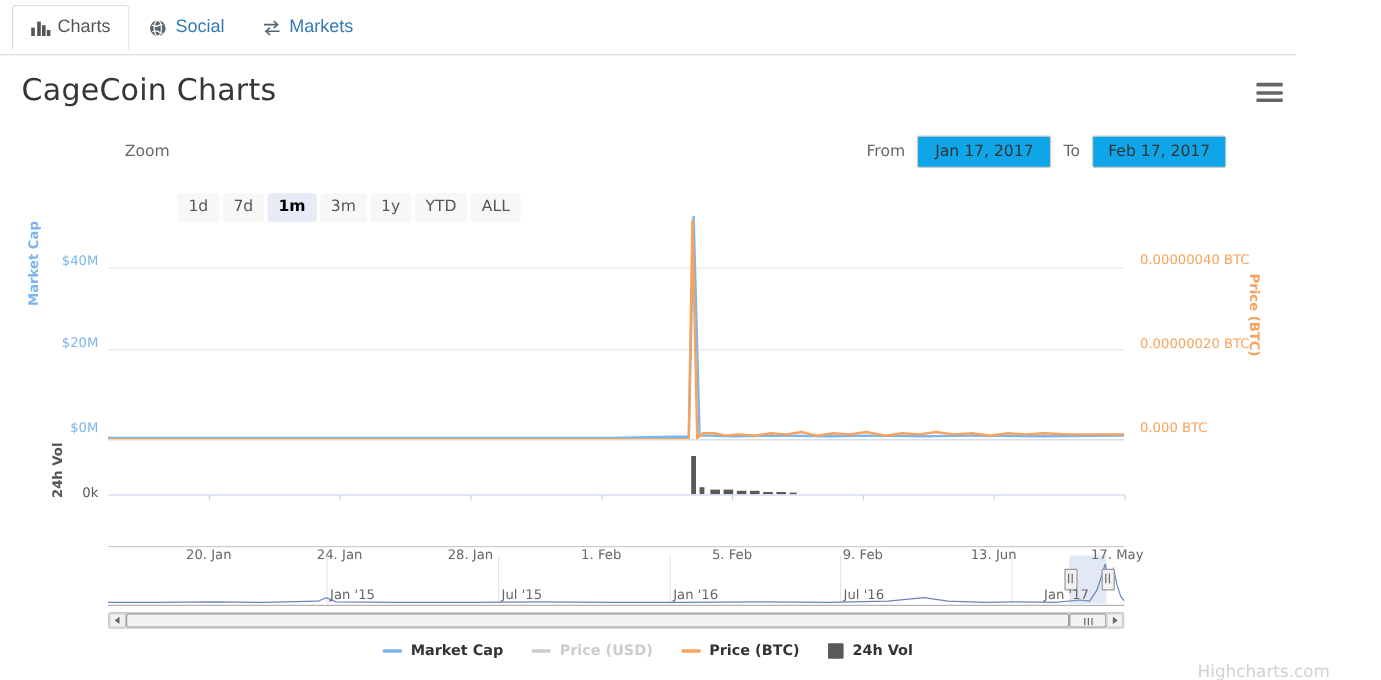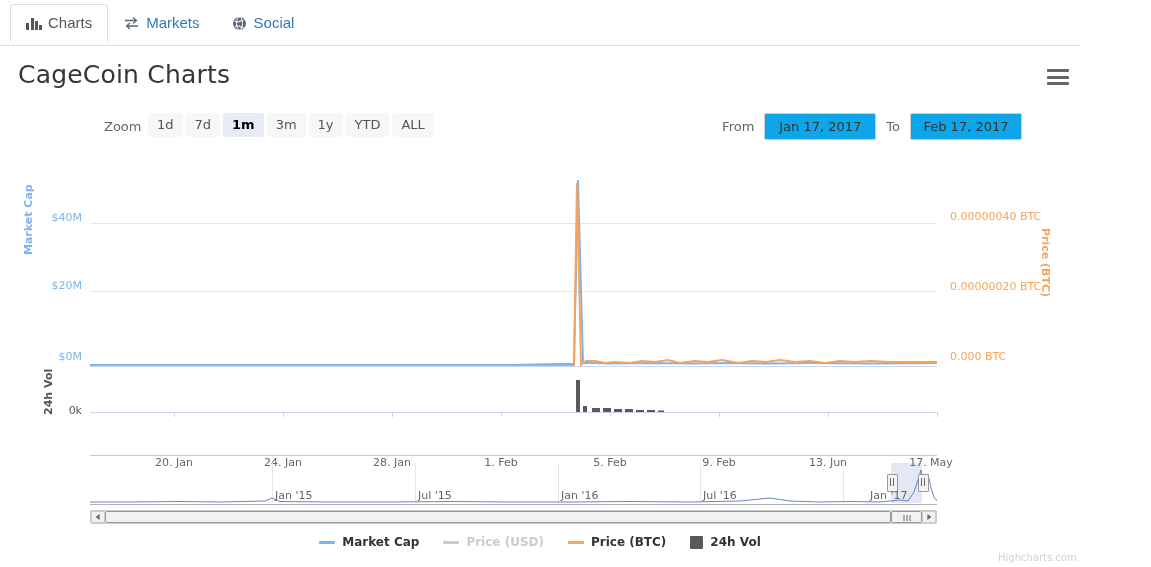--- a/index.html
+++ b/index.html
@@ -47,20 +47,21 @@
 
   
   .rangesel{position:absolute;left:0;top:113px;width:1080px;height:30px;}
   .zoom-label{position:absolute;left:104px;top:6px;font-size:13px;color:#666;
     font-family:"DejaVu Sans",sans-serif;}
   .zbtns{position:absolute;left:148px;top:0;display:flex;gap:3px;}
   .zbtn{
     font-size:13px;color:#555;background:#f7f7f7;border-radius:3px;
     padding:5px 9px;cursor:pointer;line-height:1.1;
     font-family:"DejaVu Sans",sans-serif;
+    margin-top:48px;
   }
   .zbtn.selected{background:#e6ebf5;color:#000;font-weight:bold;}
 
   .fromto{position:absolute;right:58px;top:0;display:flex;align-items:center;gap:10px;}
   .ft-label{font-size:13px;color:#666;font-family:"DejaVu Sans",sans-serif;}
   .ft-input{
     border:1px solid #cccccc;background:#0ea5e9;border-radius:2px;
     font-size:13px;color:#333;padding:5px 9px;min-width:92px;text-align:center;
     font-family:"DejaVu Sans",sans-serif;cursor:text;
   }
@@ -122,61 +123,61 @@
 
   
   .legend{position:absolute;left:0;top:535px;width:1080px;
     display:flex;justify-content:center;align-items:center;gap:24px;}
   .lg-item{display:flex;align-items:center;gap:7px;font-size:12px;font-weight:bold;
     color:#333;cursor:pointer;font-family:"DejaVu Sans",sans-serif;}
   .lg-item.disabled{color:#cccccc;}
   .lg-line{display:inline-block;width:16px;height:3px;border-radius:1px;}
   .lg-sq{display:inline-block;width:13px;height:13px;border-radius:1px;}
 
-  .credit{position:absolute;left:998px;top:552px;font-size:10px;color:#cdd2d8;
+  .credit{position:absolute;left:998px;top:552px;font-size:14px;color:#cdd2d8;
     font-family:"DejaVu Sans",sans-serif;}
 </style>
 </head>
 <body>
 
 <div class="app">
 
   <div class="tabbar">
     <div class="rule"></div>
     <div class="tabs">
 
       <div class="tab active">
         <span class="ico ico-bars">
           <i></i>
             <i></i>
             <i></i>
             <i></i>
         </span>
         <span>Charts</span>
-      </div>
-
-      <div class="tab">
-        <span class="ico">
-          <svg width="15" height="14" viewBox="0 0 15 14">
-            <path d="M1 4.5 H12 M9 1.5 L12.5 4.5 L9 7.5" stroke="#5a6672" stroke-width="1.3" fill="none"></path>
-            <path d="M14 10 H3 M6 7 L2.5 10 L6 13" stroke="#5a6672" stroke-width="1.3" fill="none"></path>
-          </svg>
-        </span>
-        <span>Markets</span>
       </div>
 
       <div class="tab">
         <span class="ico">
           <svg width="15" height="15" viewBox="0 0 15 15">
             <circle cx="7.5" cy="7.5" r="6.5" fill="#5a6672"></circle>
             <path d="M2.5 5 q3 1.5 5 .5 t4-1 M3 10.5 q2.5-1.5 5 0 t3.5 1" stroke="#fff" stroke-width="1.1" fill="none"></path>
             <ellipse cx="7.5" cy="7.5" rx="3" ry="6.5" stroke="#fff" stroke-width="1" fill="none"></ellipse>
           </svg>
         </span>
         <span>Social</span>
+      </div>
+
+      <div class="tab">
+        <span class="ico">
+          <svg width="15" height="14" viewBox="0 0 15 14">
+            <path d="M1 4.5 H12 M9 1.5 L12.5 4.5 L9 7.5" stroke="#5a6672" stroke-width="1.3" fill="none"></path>
+            <path d="M14 10 H3 M6 7 L2.5 10 L6 13" stroke="#5a6672" stroke-width="1.3" fill="none"></path>
+          </svg>
+        </span>
+        <span>Markets</span>
       </div>
 
     </div>
   </div>
 
   <div class="page-title">CageCoin Charts</div>
 
   <div class="hamburger">
     <i></i>
       <i></i>

